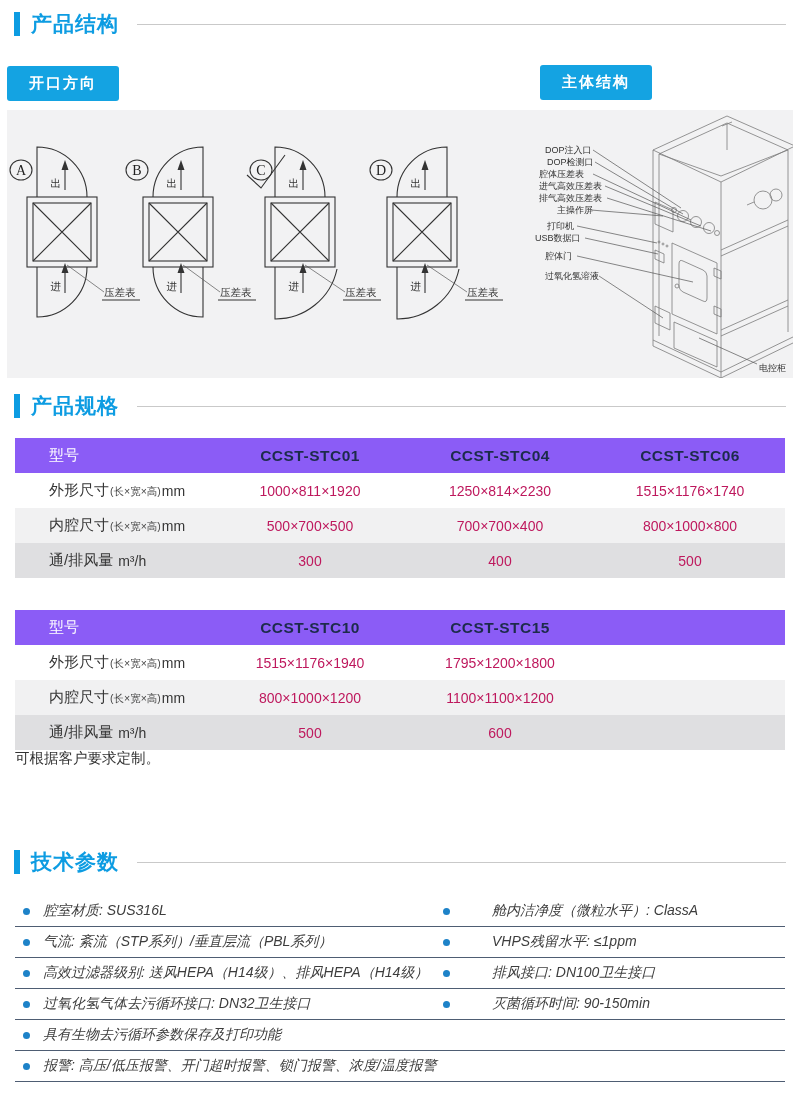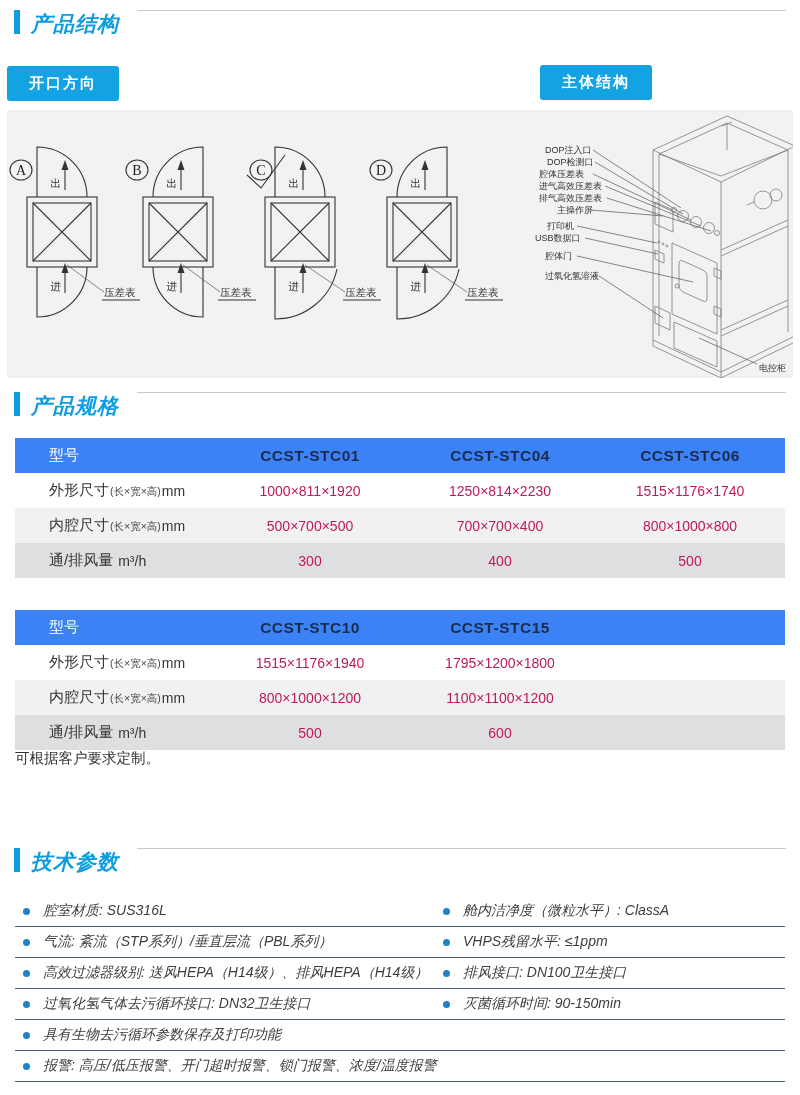--- a/index.html
+++ b/index.html
@@ -1,55 +1,55 @@
 <!DOCTYPE html>
 <html><head>
 <meta charset="utf-8">
 <style>
   * { margin:0; padding:0; box-sizing:border-box; }
   html,body { background:#fff; }
   body { font-family:"Liberation Sans","DejaVu Sans",sans-serif; }
   .page { position:relative; width:800px; height:1095px; background:#fff; overflow:hidden; }
 
   
-  .sec-head { position:absolute; display:flex; width:772px;font-style:italic; }
+  .sec-head { position:absolute; display:flex; align-items:center; width:772px; }
   .sec-bar { width:6px; height:24px; background:#0d9ce2; margin-right:11px; }
   .sec-title { font-size:21px; font-weight:bold; color:#0d9ce2; letter-spacing:1px; white-space:nowrap; }
   .sec-rule { flex:1; height:1px; background:#c9c9c9; margin-left:18px; }
 
   
   .tag-btn { position:absolute; background:#14a3e2; color:#fff; font-size:15px; font-weight:bold;
              letter-spacing:2px; padding:8px 22px; border-radius:3px; border:none; cursor:pointer; }
 
   
   .panel { position:absolute; left:7px; top:110px; width:786px; height:268px; background:#f2f2f3; }
 
   
   .spec-table { position:absolute; left:15px; width:770px; }
-  .t-head { display:flex; background:#3b82f6; height:35px; align-items:center; }
+  .t-head { display:flex; background:#8b5cf6; height:35px; align-items:center; }
   .t-row  { display:flex; height:35px; align-items:center; }
   .c  { display:flex; align-items:center; }
   .c0 { width:200px; padding-left:34px; }
   .c1,.c2,.c3 { width:190px; justify-content:center; text-align:center; }
   .th-label { color:#ffffff; font-size:15px; }
   .th-model { color:#1c2b4a; font-size:15.5px; font-weight:bold; letter-spacing:0.5px; }
   .row-label { font-size:15px; color:#353535; }
   .row-small { font-size:10.5px; color:#454545; margin:0 1px; padding-top:2px; }
   .row-unit  { font-size:14px; color:#353535; }
   .val { font-size:14px; color:#be185d; }
   .bg-white { background:#ffffff; } .bg-lt { background:#f1f1f2; } .bg-md { background:#dfdfe1; }
 
   .note { position:absolute; left:15px; top:749px; font-size:14.5px; color:#333; }
 
   
   .params { position:absolute; left:15px; top:896px; width:770px;font-style:italic; }
   .p-row { display:flex; align-items:center; height:31px; border-bottom:1.6px solid #4e5d73; }
   .p-cell { display:flex; align-items:center; }
   .p-left { width:420px; }
-  .p-right { flex:1; }
+  .p-right { flex:1;gap:29px; }
   .bullet { width:7px; height:7px; border-radius:50%; background:#1d82c8; margin:0 13px 0 8px; flex:none; }
   .p-text { font-size:14px; color:#3d3d3d; white-space:nowrap; }
 
   
   .cjk { font-size:10.5px; fill:#333; }
   .letter { font-family:"Liberation Serif","DejaVu Serif",serif; font-size:14px; fill:#222; text-anchor:middle; }
   .slabel { font-size:9px; fill:#333; }
   .ln { stroke:#333; fill:none; stroke-width:1.1; }
   .wire { stroke:#7b7b7b; fill:none; stroke-width:0.8; }
   .leader { stroke:#555; fill:none; stroke-width:0.7; }

